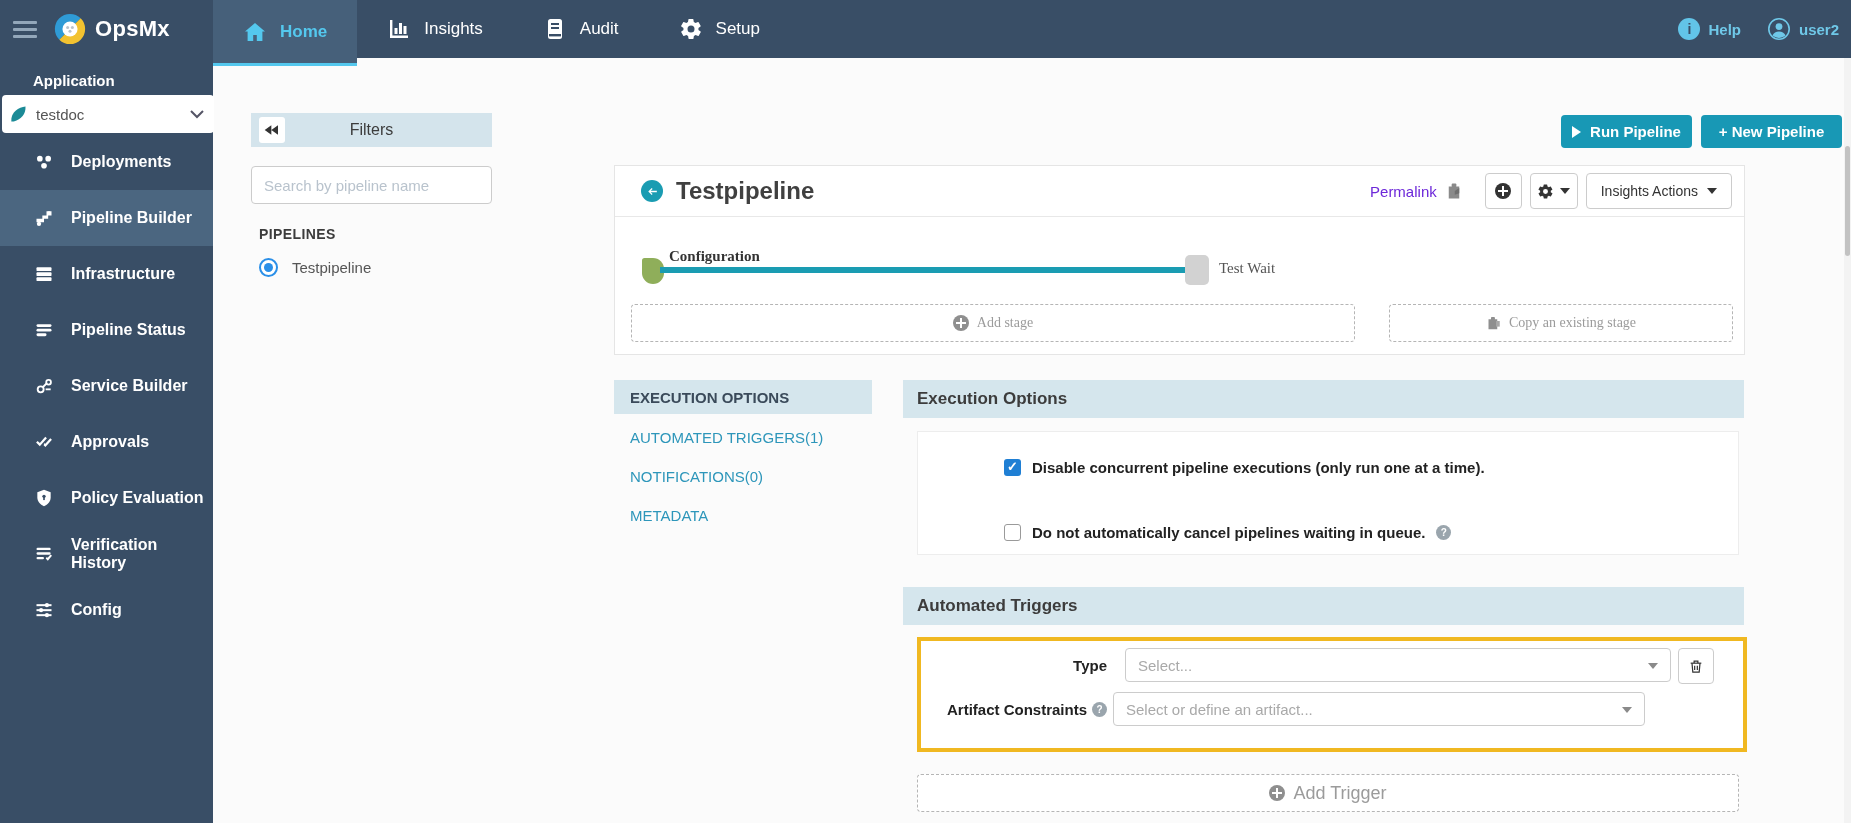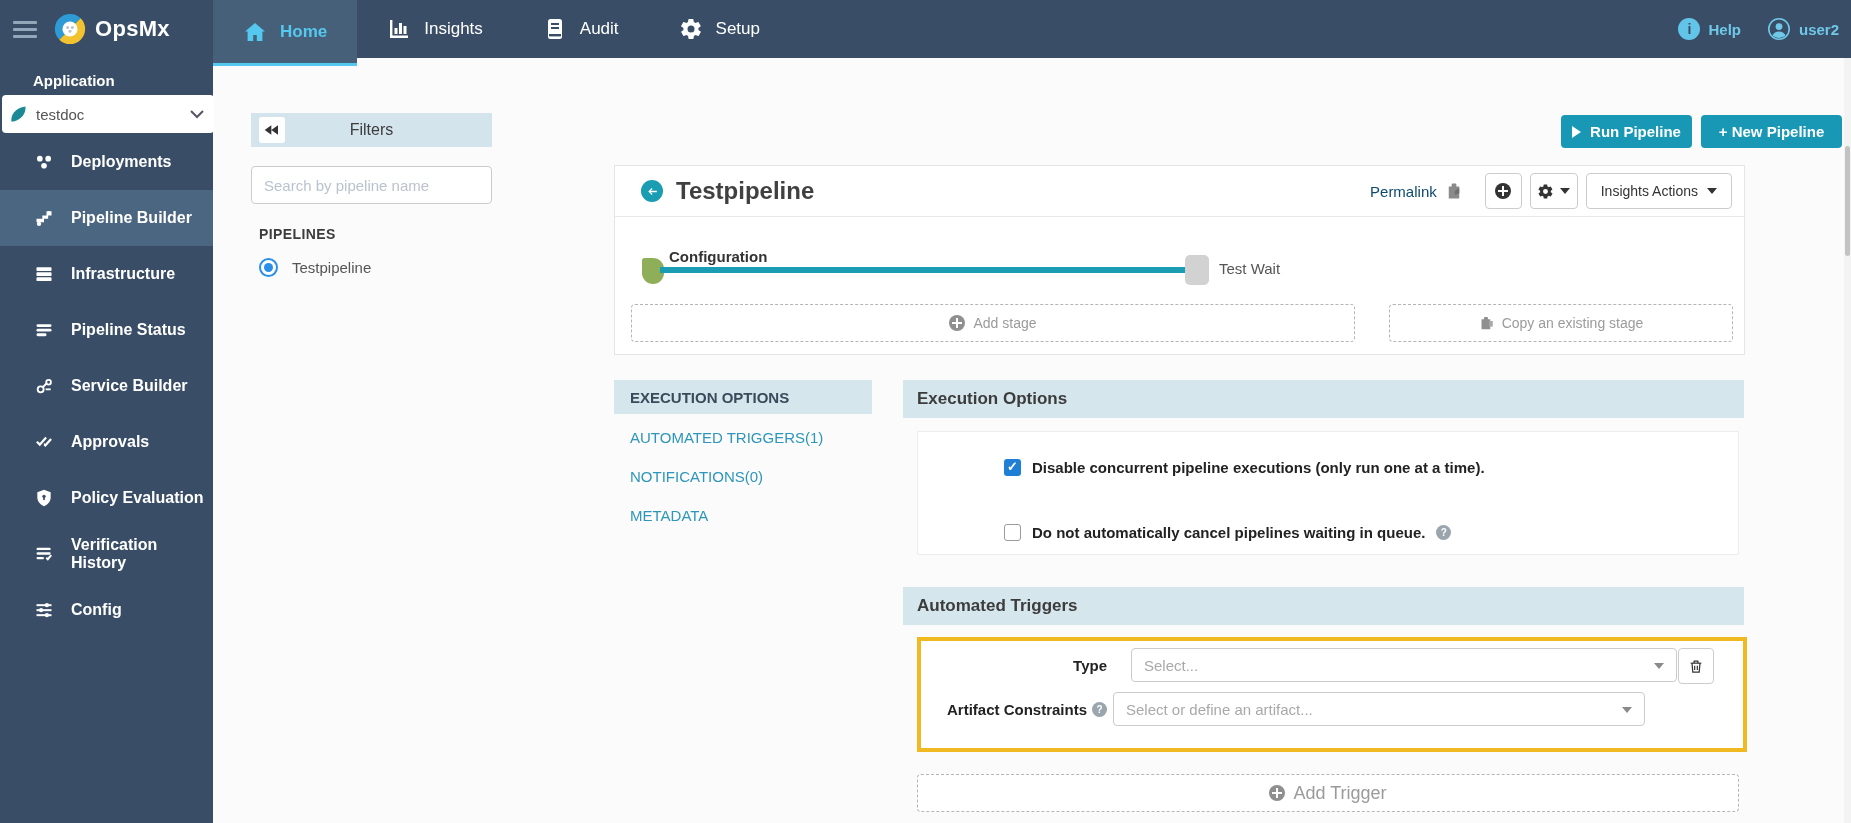--- a/index.html
+++ b/index.html
@@ -57,30 +57,30 @@
   .run-btn{left:1561px;width:131px;}
   .new-btn{left:1701px;width:141px;}
   .play-tri{width:0;height:0;border-left:9px solid #fff;border-top:6px solid transparent;border-bottom:6px solid transparent;}
 
   
   .pipeline-card{position:absolute;left:614px;top:165px;width:1131px;height:190px;background:#fff;
                  border:1px solid #e5e5e5;box-sizing:border-box;}
   .card-header{height:50px;border-bottom:1px solid #e8e8e8;display:flex;align-items:center;padding:0 12px 0 26px;}
   .back-circle{width:22px;height:22px;border-radius:50%;background:#1a9cb2;display:flex;align-items:center;justify-content:center;cursor:pointer;}
   .card-title{font-size:24px;font-weight:bold;color:#404040;margin-left:13px;}
-  .permalink{margin-left:auto;color:#0c4a6e;font-size:15px;cursor:pointer;}
+  .permalink{margin-left:auto;color:#6d28d9;font-size:15px;cursor:pointer;}
   .paste-ic{margin:0 14px 0 8px;cursor:pointer;}
   .icon-btn{height:34px;border:1px solid #ccc;border-radius:4px;background:#fff;display:flex;align-items:center;
             justify-content:center;gap:6px;cursor:pointer;margin-left:8px;}
   .icon-btn.sq{width:35px;}
   .icon-btn.gear{width:46px;}
   .actions-btn{height:34px;border:1px solid #ccc;border-radius:4px;background:#fff;margin-left:8px;padding:0 14px;
                display:flex;align-items:center;gap:9px;font-size:14px;color:#333;cursor:pointer;}
   .caret-down{width:0;height:0;border-left:5px solid transparent;border-right:5px solid transparent;border-top:6px solid #333;}
-  .stage-area{position:relative;height:138px;}
+  .stage-area{position:relative;height:138px;font-family:Liberation Serif, serif;}
   .stage-label-start{position:absolute;left:54px;top:31px;font-size:15px;font-weight:bold;color:#333;}
   .node-start{position:absolute;left:27px;top:41px;width:22px;height:26px;background:#8fae5a;
               border-radius:3px 13px 13px 13px;cursor:pointer;}
   .stage-line{position:absolute;left:45px;top:50px;width:528px;height:6px;background:#1a9cb2;}
   .node-end{position:absolute;left:570px;top:38px;width:24px;height:30px;background:#d2d2d2;border-radius:5px;cursor:pointer;}
   .stage-label-end{position:absolute;left:604px;top:43px;font-size:15px;color:#555;}
   .dashed-btn{border:1px dashed #b5b5b5;border-radius:4px;background:#fff;color:#9b9b9b;font-size:14px;
               display:flex;align-items:center;justify-content:center;gap:8px;cursor:pointer;box-sizing:border-box;}
   .add-stage-btn{position:absolute;left:16px;top:87px;width:724px;height:38px;}
   .copy-stage-btn{position:absolute;left:774px;top:87px;width:344px;height:38px;}
@@ -115,21 +115,21 @@
   .trigger-panel{position:absolute;left:917px;top:637px;width:830px;height:115px;box-sizing:border-box;
                  background:#fff;border:4px solid #f0b821;}
   .trig-label{position:absolute;left:0;width:186px;height:34px;display:flex;align-items:center;justify-content:flex-end;
               gap:5px;font-size:15px;font-weight:bold;color:#222;}
   .trig-label.r1{top:7px;}
   .trig-label.r2{top:51px;}
   .select{position:absolute;height:34px;box-sizing:border-box;border:1px solid #ccc;border-radius:4px;background:#fff;
           display:flex;align-items:center;padding:0 30px 0 12px;font-size:15px;color:#a9a9a9;cursor:pointer;}
   .select .sel-caret{position:absolute;right:12px;top:14px;width:0;height:0;
           border-left:5px solid transparent;border-right:5px solid transparent;border-top:6px solid #8a8a8a;}
-  .select.type{left:210px;top:7px;width:546px;}
+  .select.type{left:204px;top:7px;width:546px;}
   .select.artifact{left:192px;top:51px;width:532px;}
   .trash-btn{position:absolute;left:757px;top:7px;width:34px;height:34px;border:1px solid #ccc;border-radius:4px;
              background:#fff;display:flex;align-items:center;justify-content:center;cursor:pointer;}
   .add-trigger-btn{position:absolute;left:917px;top:774px;width:822px;height:38px;font-size:18px;}
 
   
   .scrollbar{position:absolute;right:0;top:58px;width:7px;height:765px;background:#f3f3f3;}
   .scroll-thumb{position:absolute;left:1px;top:88px;width:5px;height:110px;background:#c2c2c2;border-radius:3px;cursor:pointer;}
 </style>
 </head>

